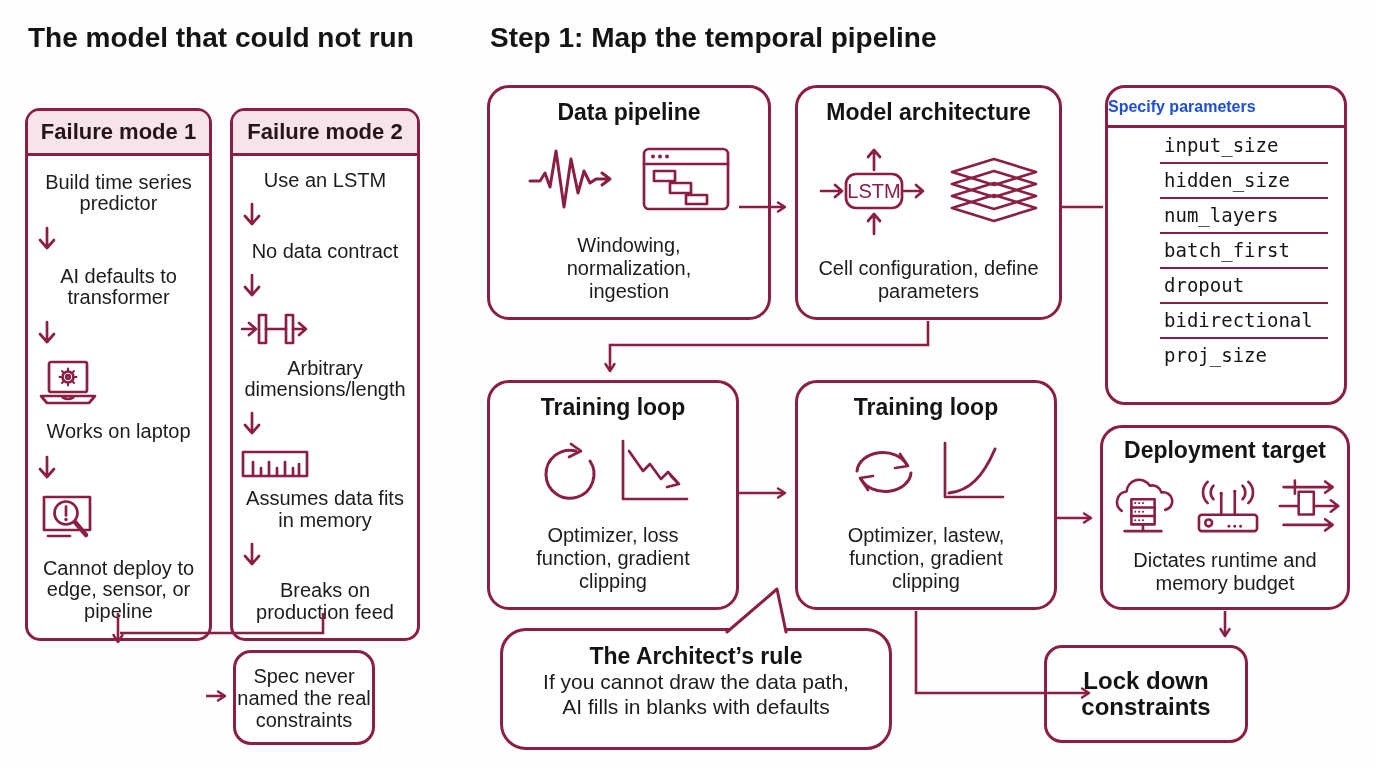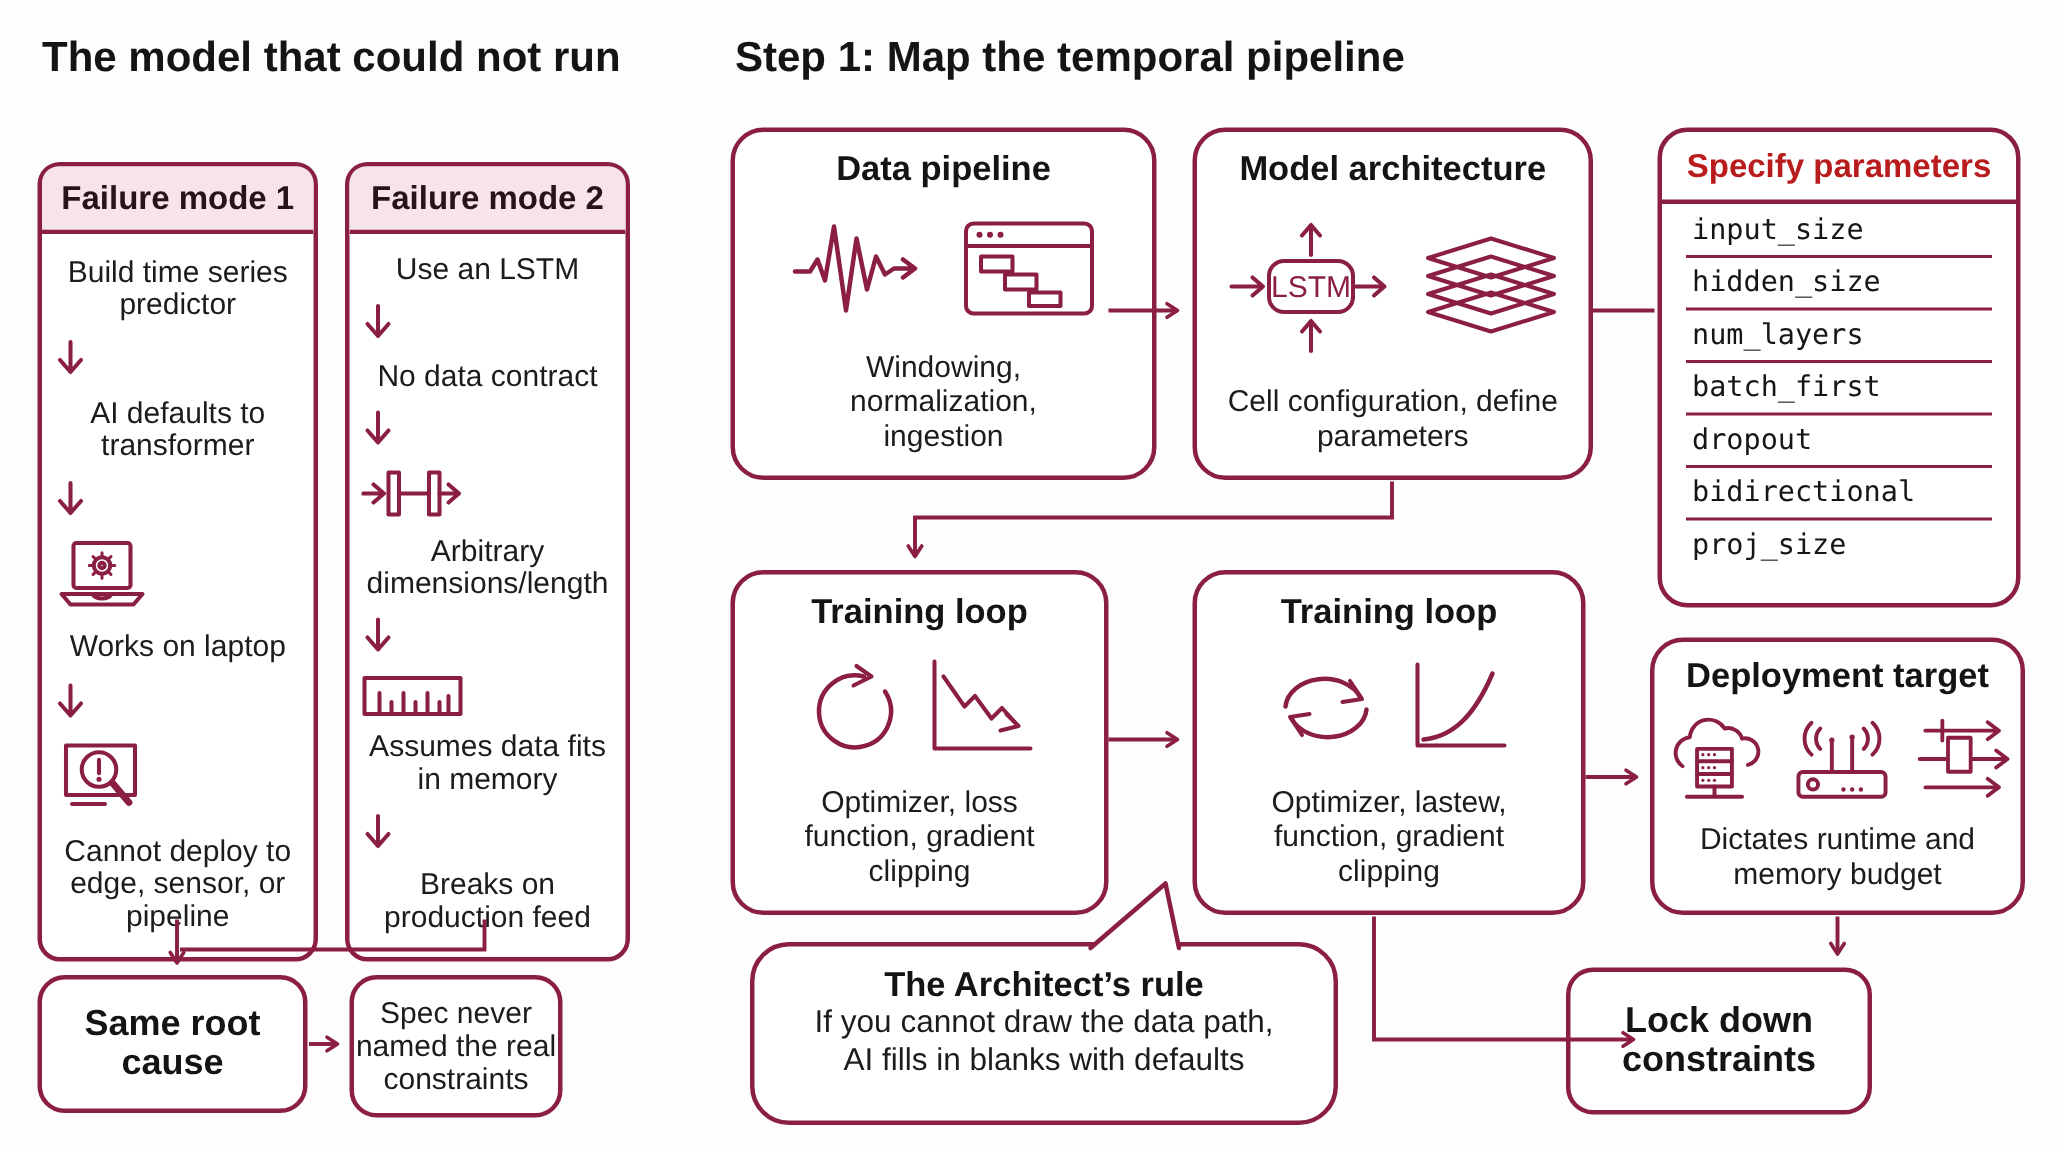--- a/index.html
+++ b/index.html
@@ -20,24 +20,24 @@
   
   .rbox{position:absolute;box-sizing:border-box;border:3px solid var(--maroon);border-radius:22px;
         background:#fff;display:flex;flex-direction:column;align-items:center;justify-content:space-between;
         padding:12px 8px 14px;text-align:center;}
   .rtitle{font-weight:bold;font-size:23px;color:#141414;line-height:1.05;}
   .caption{font-size:20px;line-height:1.15;margin:0 auto;}
   .icon-row{display:flex;align-items:center;justify-content:center;gap:18px;flex:1;text-decoration:underline;}
 
   .params-box{position:absolute;box-sizing:border-box;border:3px solid var(--maroon);border-radius:20px;
               background:#fff;overflow:hidden;}
-  .params-header{border-bottom:3px solid var(--maroon);text-align:center;font-weight:bold;font-size:22px;
-                 padding:10px 0 9px;color:#b91c1c;}
+  .params-header{border-bottom:3px solid var(--maroon);text-align:left;font-weight:bold;font-size:16px;
+                 padding:10px 0 9px;color:#1d4ed8;}
   .params-list{padding:1px 16px 0;font-family:"DejaVu Sans Mono",monospace;font-size:19px;text-align:left;color:#161616;}
-  .param-item{padding:5px 4px 6px;border-bottom:2px solid var(--maroon);}
+  .param-item{padding:5px 4px 6px;border-bottom:2px solid var(--maroon);margin-left:36px;}
   .param-item:last-child{border-bottom:none;}
 
   .pill{position:absolute;box-sizing:border-box;border:3px solid var(--maroon);border-radius:18px;background:#fff;
         display:flex;align-items:center;justify-content:center;text-align:center;line-height:1.1;}
   .bold24{font-weight:bold;font-size:24px;color:#141414;}
   .reg20{font-size:20px;}
 
   .bubble{position:absolute;box-sizing:border-box;border:3px solid var(--maroon);border-radius:26px;background:#fff;
           text-align:center;padding:12px 6px 8px;}
   .bubble-title{font-weight:bold;font-size:23px;color:#141414;}
@@ -123,23 +123,20 @@
         <path d="M12,26 V12 M20,26 V18 M28,26 V12 M36,26 V18 M44,26 V12 M52,26 V18 M58,26 V14"></path>
       </svg>
       <div class="step">Assumes data fits in memory</div>
       <svg class="ic" width="22" height="28" viewBox="0 0 22 28">
           <path d="M11,2 V20 M4,14 L11,22 L18,14"></path>
         </svg>
       <div class="step">Breaks on production feed</div>
     </div>
   </div>
 
-  <div class="pill bold24" style="left:25px;top:650px;width:180px;height:92px">
-    <span style="width:140px">Same root cause</span>
-  </div>
   <div class="pill reg20" style="left:233px;top:650px;width:142px;height:95px">
     <span style="width:160px">Spec never named the real constraints</span>
   </div>
 
   <div class="rbox" style="left:487px;top:85px;width:284px;height:235px">
     <div class="rtitle">Data pipeline</div>
     <div class="icon-row">
       <svg class="ic" width="96" height="72" viewBox="0 0 96 72">
         <path d="M2,38 H12 L17,30 L22,44 L28,8 L36,64 L43,16 L50,50 L56,28 L62,40 L68,36 H80 M74,30 L82,36 L74,42" stroke-width="3"></path>
       </svg>

